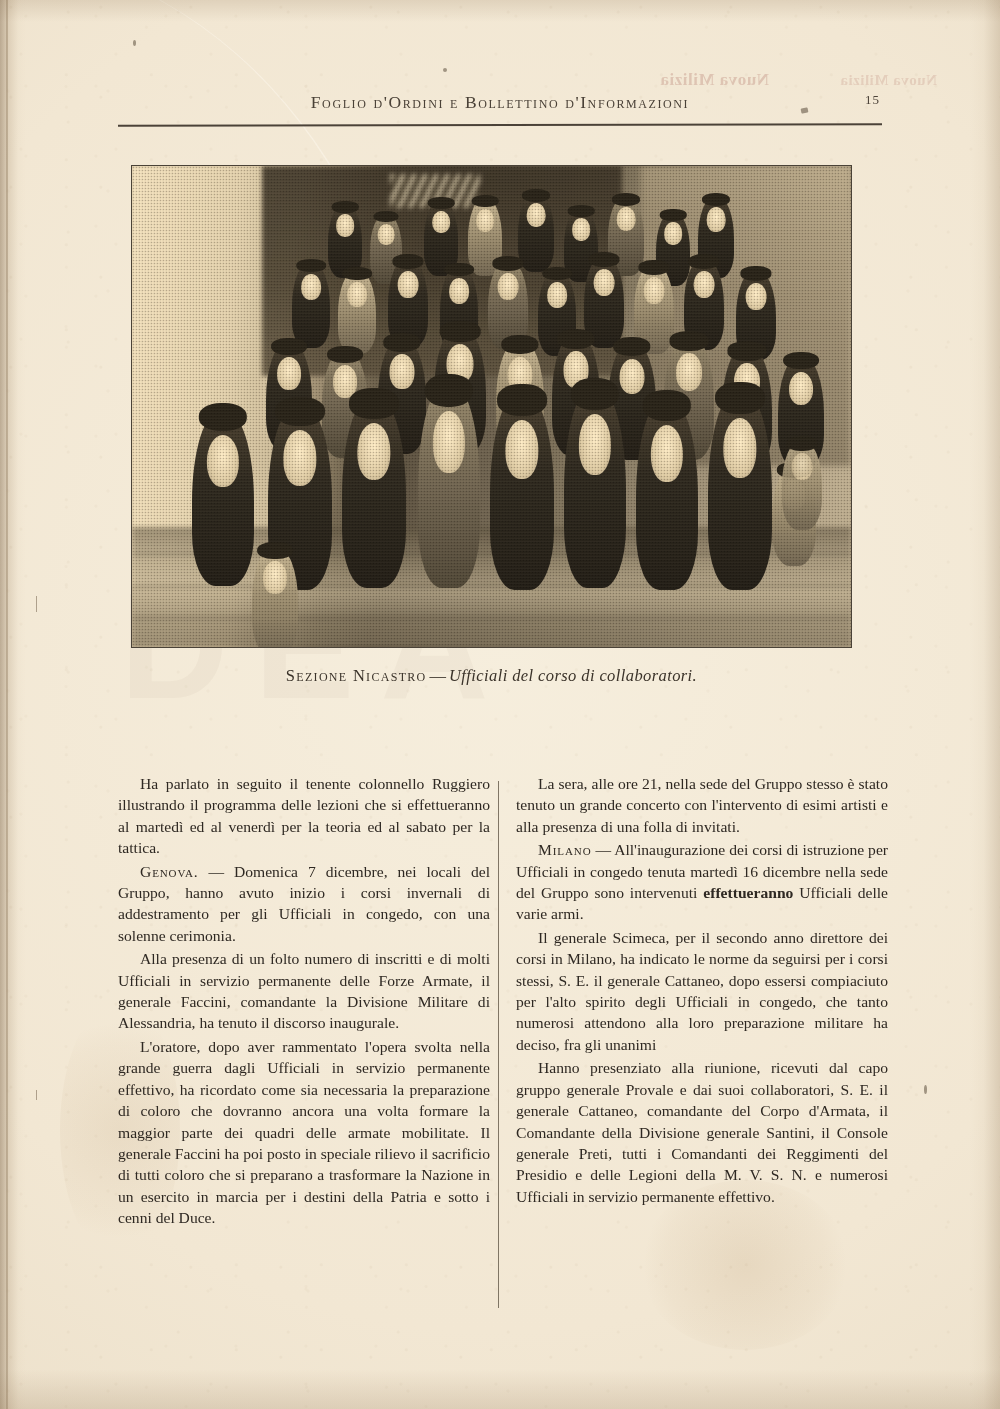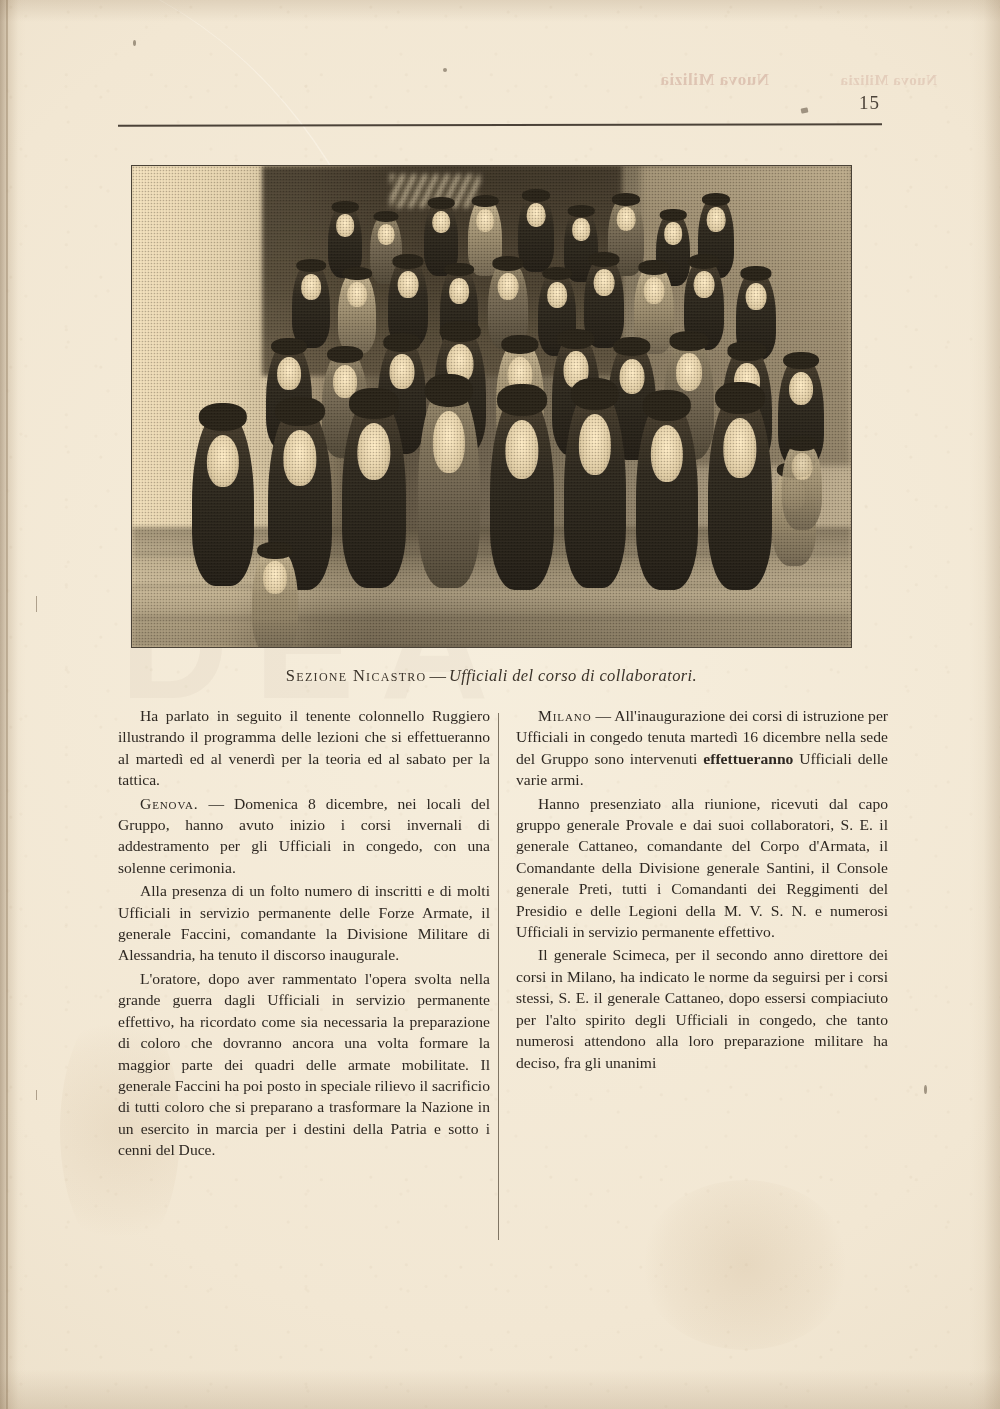--- a/index.html
+++ b/index.html
@@ -115,21 +115,21 @@
     text-align: center;
     font-variant: small-caps;
     font-size: 17.5px;
     letter-spacing: 1.6px;
     color: #4a4137;
     white-space: nowrap;
   }
   .head-folio {
     position: absolute;
     right: 2px; top: 0;
-    font-size: 19px;
+    font-size: 13px;
     color: #4d443a;
     letter-spacing: 1px;
   }
   .head-speck {
     position: absolute;
     right: 74px; top: 16px;
     width: 7px; height: 5px;
     background: rgba(90,75,58,.55);
     border-radius: 1px;
     transform: rotate(-12deg);
@@ -268,21 +268,21 @@
     letter-spacing: 1.3px;
     font-style: normal;
     text-align: center;
   }
   .caption .dash { font-style: normal; padding: 0 3px; }
   .caption .ital { font-style: italic; letter-spacing: .4px; }
 
   
   .columns {
     position: absolute;
-    left: 118px; top: 705px;
+    left: 118px; top: 773px;
     width: 770px;
     height: 540px;
   }
   .col {
     position: absolute;
     top: 0;
     width: 372px;
     font-size: 15.6px;
     line-height: 21.4px;
     text-align: justify;
@@ -333,20 +333,21 @@
   <div class="foxing" style="left:150px; top:300px; width:160px; height:200px;"></div>
   <div class="foxing" style="left:640px; top:1180px; width:210px; height:170px; opacity:.7;"></div>
   <div class="foxing" style="left:60px; top:1000px; width:120px; height:260px; opacity:.55;"></div>
 
   <div class="watermark">DEA</div>
 
   <div class="ghost-text" style="left:660px; top:70px; font-size:17px;">Nuova Milizia</div>
   <div class="ghost-text" style="left:840px; top:72px; font-size:15px; opacity:.7;">Nuova Milizia</div>
 
   <div class="running-head">
+    <div class="head-title">Foglio d'Ordini e Bollettino d'Informazioni</div>
     <div class="head-speck"></div>
     <div class="head-folio">15</div>
   </div>
   <div class="head-rule"></div>
 
   <div class="photo-frame">
     <div class="photo-inner">
       <div class="ph-left-wall"></div>
       <div class="ph-right-wall"></div>
       <div class="ph-door">
@@ -530,29 +531,30 @@
 
   <div class="caption">
     <span class="sec">Sezione Nicastro</span><span class="dash">—</span><span class="ital">Ufficiali del corso di collaboratori.</span>
   </div>
 
   <div class="columns">
     <div class="col-divider"></div>
 
     <div class="col col-left">
       <p><span>Ha parlato in seguito il tenente colonnello Ruggiero illustrando il programma delle lezioni che si effettueranno al martedì ed al venerdì per la teoria ed al sabato per la tattica.</span></p>
-      <p><span class="place">Genova.</span><span> — </span><span>Domenica 8 dicembre, nei locali del Gruppo, hanno avuto inizio i corsi invernali di addestramento per gli Ufficiali in congedo, con una solenne cerimonia.</span></p>
+      <p><span class="place">Genova.</span><span> — </span><span>Domenica 7 dicembre, nei locali del Gruppo, hanno avuto inizio i corsi invernali di addestramento per gli Ufficiali in congedo, con una solenne cerimonia.</span></p>
       <p><span>Alla presenza di un folto numero di inscritti e di molti Ufficiali in servizio permanente delle Forze Armate, il generale Faccini, comandante la Divisione Militare di Alessandria, ha tenuto il discorso inaugurale.</span></p>
       <p><span>L'oratore, dopo aver rammentato l'opera svolta nella grande guerra dagli Ufficiali in servizio permanente effettivo, ha ricordato come sia necessaria la preparazione di coloro che dovranno ancora una volta formare la maggior parte dei quadri delle armate mobilitate. Il generale Faccini ha poi posto in speciale rilievo il sacrificio di tutti coloro che si preparano a trasformare la Nazione in un esercito in marcia per i destini della Patria e sotto i cenni del Duce.</span></p>
     </div>
 
     <div class="col col-right">
+      <p><span>La sera, alle ore 21, nella sede del Gruppo stesso è stato tenuto un grande concerto con l'intervento di esimi artisti e alla presenza di una folla di invitati.</span></p>
       <p><span class="place">Milano</span><span> — </span><span>All'inaugurazione dei corsi di istruzione per Ufficiali in congedo tenuta martedì 16 dicembre nella sede del Gruppo sono intervenuti </span><span class="bold">effettueranno</span><span> Ufficiali delle varie armi.</span></p>
+      <p><span>Il generale Scimeca, per il secondo anno direttore dei corsi in Milano, ha indicato le norme da seguirsi per i corsi stessi, S. E. il generale Cattaneo, dopo essersi compiaciuto per l'alto spirito degli Ufficiali in congedo, che tanto numerosi attendono alla loro preparazione militare ha deciso, fra gli unanimi</span></p>
       <p><span>Hanno presenziato alla riunione, ricevuti dal capo gruppo generale Provale e dai suoi collaboratori, S. E. il generale Cattaneo, comandante del Corpo d'Armata, il Comandante della Divisione generale Santini, il Console generale Preti, tutti i Comandanti dei Reggimenti del Presidio e delle Legioni della M. V. S. N. e numerosi Ufficiali in servizio permanente effettivo.</span></p>
-      <p><span>Il generale Scimeca, per il secondo anno direttore dei corsi in Milano, ha indicato le norme da seguirsi per i corsi stessi, S. E. il generale Cattaneo, dopo essersi compiaciuto per l'alto spirito degli Ufficiali in congedo, che tanto numerosi attendono alla loro preparazione militare ha deciso, fra gli unanimi</span></p>
     </div>
   </div>
 
   <div class="ink-speck" style="left:133px; top:40px; width:3px; height:6px;"></div>
   <div class="ink-speck" style="left:443px; top:68px; width:4px; height:4px;"></div>
   <div class="ink-speck" style="left:924px; top:1085px; width:3px; height:9px;"></div>
   <div class="margin-tick" style="left:36px; top:596px;"></div>
   <div class="margin-tick" style="left:36px; top:1090px; height:10px;"></div>
 
   <div class="edge-top-shadow"></div>

